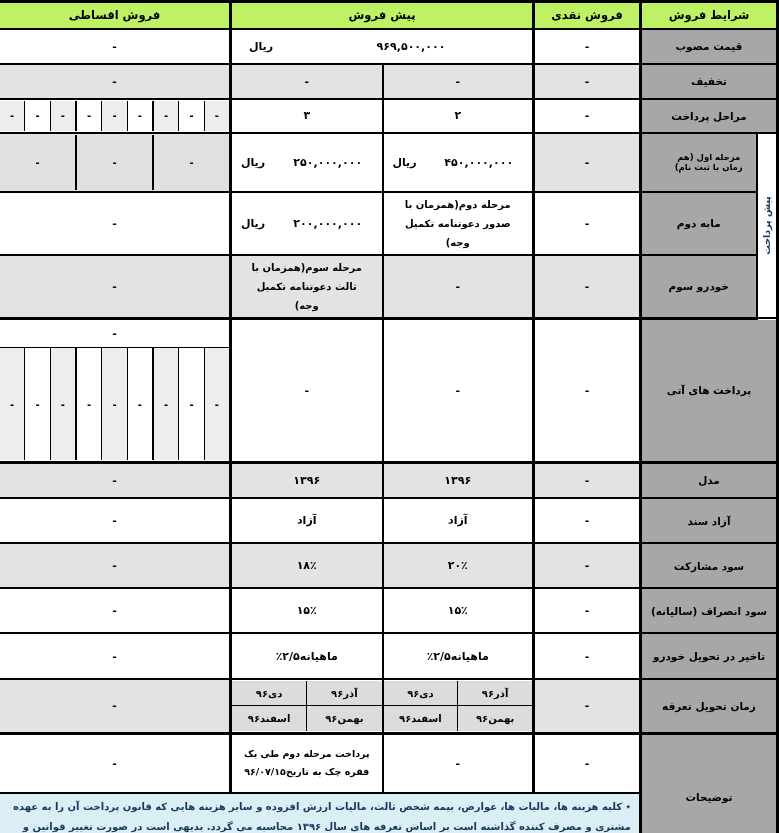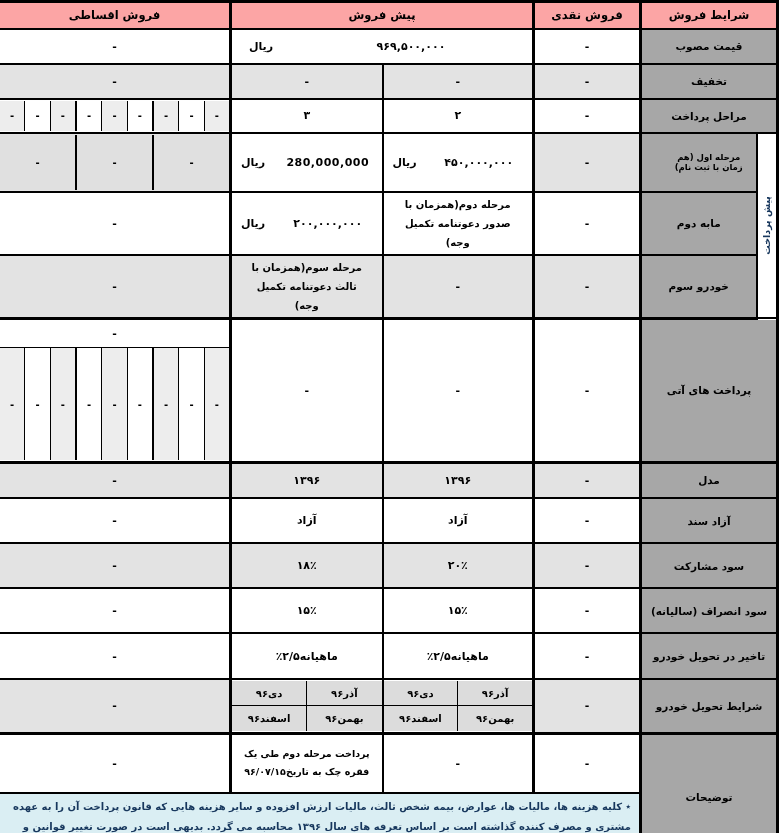--- a/index.html
+++ b/index.html
@@ -2,21 +2,21 @@
 <html lang="fa" dir="rtl"><head>
 <meta charset="utf-8">
 <style>
   html,body{margin:0;padding:0;background:#fff;}
   .sheet{width:779px;height:833px;overflow:hidden;background:#fff;}
   table.t{border-collapse:collapse;table-layout:fixed;width:779px;direction:rtl;
           font-family:"DejaVu Sans",sans-serif;}
   table.t{border:3px solid #000;}
   td,th{border:2px solid #000;padding:0;text-align:center;vertical-align:middle;
         font-weight:bold;font-size:11px;color:#000;overflow:hidden;}
-  .hd{background:#fca5a5;font-size:11.5px;}
+  .hd{background:#bef264;font-size:11.5px;}
   .lbl{background:#a7a7a7;font-size:10.5px;padding:0 4px;}
   .lbl-sm{font-size:8.5px;padding-left:24px;}
   .g{background:#e3e3e3;}
   .w{background:#fff;}
   .lb3{border-left-width:3px;}   
   .cb3{border-left-width:3px;}   
   .pb3{border-left-width:3px;}   
   .bb3{border-bottom-width:3px;}
   .num{font-size:11px;letter-spacing:.5px;}
   .bignum{font-size:11px;letter-spacing:.5px;}
@@ -133,21 +133,21 @@
     <td class="lbl lbl-sm lb3">مرحله اول (هم زمان با ثبت نام)</td>
     <td class="g cb3">-</td>
     <td class="w">
       <div class="pay pay-narrow" style="height:55px">
         <span class="amt num">۴۵۰,۰۰۰,۰۰۰</span>
         <span class="cur">ریال</span>
       </div>
     </td>
     <td class="w pb3">
       <div class="pay pay-narrow" style="height:55px">
-        <span class="amt num">280,000,000</span>
+        <span class="amt num">۲۵۰,۰۰۰,۰۰۰</span>
         <span class="cur">ریال</span>
       </div>
     </td>
     <td class="g">
       <div class="trio">
         <span class="tc">-</span>
         <span class="tc">-</span>
         <span class="tc">-</span>
       </div>
     </td>
@@ -239,21 +239,21 @@
 
   <tr style="height:46px">
     <td class="lbl lb3" colspan="2">تاخیر در تحویل خودرو</td>
     <td class="w cb3">-</td>
     <td class="w"><span dir="ltr">٪۲/۵ماهیانه</span></td>
     <td class="w pb3"><span dir="ltr">٪۲/۵ماهیانه</span></td>
     <td class="w">-</td>
   </tr>
 
   <tr style="height:54px">
-    <td class="lbl lb3 bb3" colspan="2">شرایط تحویل خودرو</td>
+    <td class="lbl lb3 bb3" colspan="2">زمان تحویل تعرفه</td>
     <td class="g cb3 bb3">-</td>
     <td class="bb3">
       <div class="dgrid">
         <div>آذر۹۶</div>
         <div>دی۹۶</div>
         <div>بهمن۹۶</div>
         <div>اسفند۹۶</div>
       </div>
     </td>
     <td class="pb3 bb3">

